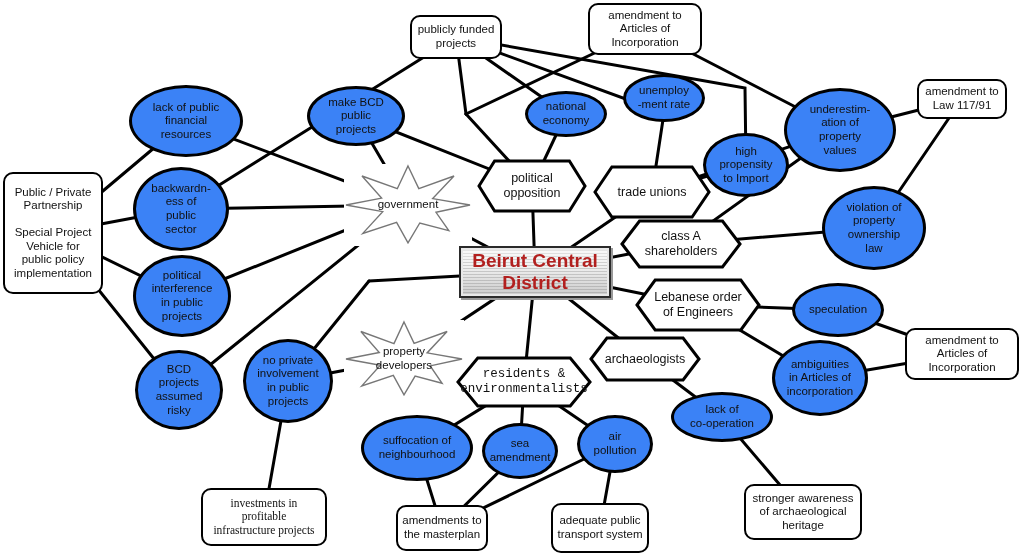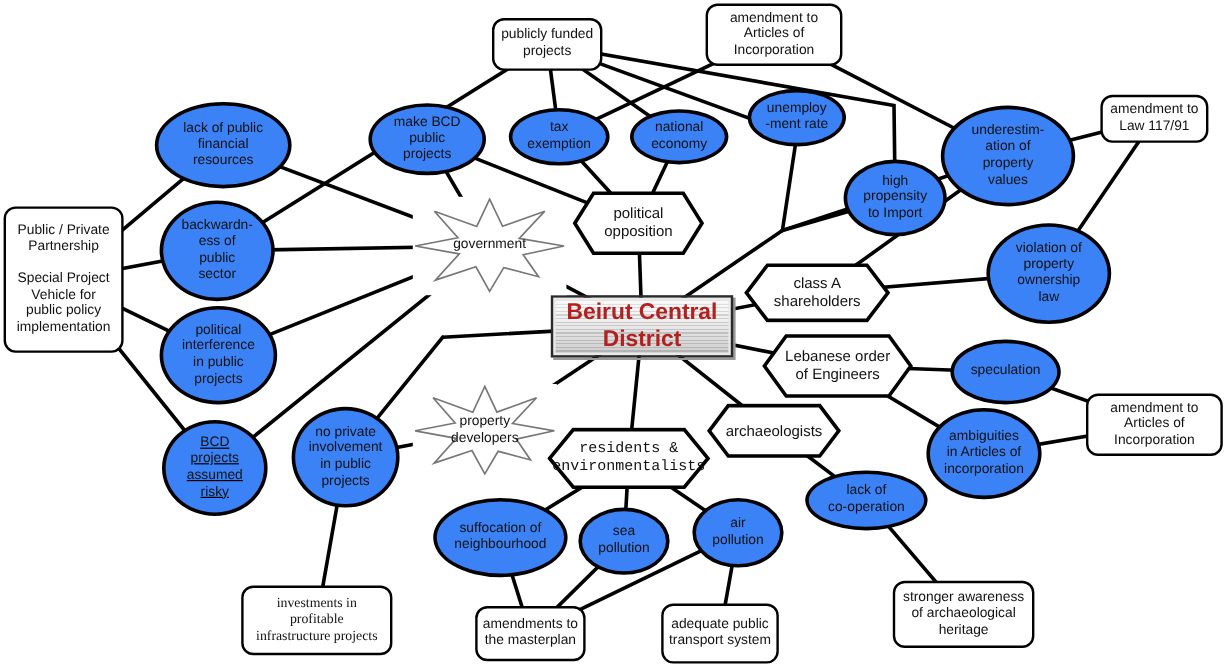--- a/index.html
+++ b/index.html
@@ -86,24 +86,20 @@
     <div class="node rect" style="left: 588px; top: 3px; width: 114px; height: 52px;">
       <span class="lbl">amendment to
 Articles of
 Incorporation</span>
     </div>
     <div class="node ellipse" style="left: 307px; top: 86px; width: 98px; height: 60px;">
       <span class="lbl">make BCD
 public
 projects</span>
     </div>
-    <div class="node ellipse" style="left: 424px; top: 90px; width: 84px; height: 48px;">
-      <span class="lbl">tax
-exemption</span>
-    </div>
     <div class="node ellipse" style="left: 525px; top: 91px; width: 82px; height: 46px;">
       <span class="lbl">national
 economy</span>
     </div>
     <div class="node ellipse" style="left: 623px; top: 74px; width: 82px; height: 48px;">
       <span class="lbl">unemploy
 -ment rate</span>
     </div>
     <div class="node ellipse" style="left: 784px; top: 88px; width: 112px; height: 84px;">
       <span class="lbl">underestim-
@@ -145,33 +141,39 @@
     </div>
     <div class="node rect" style="left: 3px; top: 172px; width: 100px; height: 122px;">
       <span class="lbl">Public / Private
 Partnership
 
 Special Project
 Vehicle for
 public policy
 implementation</span>
     </div>
-    <div class="node ellipse" style="left: 135px; top: 350px; width: 88px; height: 80px; text-decoration: underline;">
+    <div class="node ellipse" style="left: 135px; top: 350px; width: 88px; height: 80px;">
       <span class="lbl">BCD
 projects
 assumed
 risky</span>
     </div>
     <div class="node hex" style="left: 477px; top: 159px; width: 110px; height: 54px;">
       <svg width="110" height="54">
         <polygon points="2,27 17.6,2 92.4,2 108,27 92.4,52 17.6,52" fill="#ffffff" stroke="#000" stroke-width="3"></polygon>
       </svg>
       <span class="lbl">political
 opposition</span>
     </div>
+    <div class="node hex" style="left: 593px; top: 165px; width: 118px; height: 54px;">
+      <svg width="118" height="54">
+        <polygon points="2,27 18.88,2 99.12,2 116,27 99.12,52 18.88,52" fill="#ffffff" stroke="#000" stroke-width="3"></polygon>
+      </svg>
+      <span class="lbl">trade unions</span>
+    </div>
     <div class="node hex" style="left: 620px; top: 219px; width: 122px; height: 50px;">
       <svg width="122" height="50">
         <polygon points="2,25 19.52,2 102.48,2 120,25 102.48,48 19.52,48" fill="#ffffff" stroke="#000" stroke-width="3"></polygon>
       </svg>
       <span class="lbl">class A
 shareholders</span>
     </div>
     <div class="node hex" style="left: 635px; top: 278px; width: 126px; height: 54px;">
       <svg width="126" height="54">
         <polygon points="2,27 20.16,2 105.84,2 124,27 105.84,52 20.16,52" fill="#ffffff" stroke="#000" stroke-width="3"></polygon>
@@ -214,21 +216,21 @@
         <polygon points="2,23 17.92,2 94.08,2 110,23 94.08,44 17.92,44" fill="#ffffff" stroke="#000" stroke-width="3"></polygon>
       </svg>
       <span class="lbl">archaeologists</span>
     </div>
     <div class="node ellipse" style="left: 361px; top: 415px; width: 112px; height: 66px;">
       <span class="lbl">suffocation of
 neighbourhood</span>
     </div>
     <div class="node ellipse" style="left: 482px; top: 423px; width: 76px; height: 56px;">
       <span class="lbl">sea
-pollution</span>
+amendment</span>
     </div>
     <div class="node ellipse" style="left: 577px; top: 415px; width: 76px; height: 58px;">
       <span class="lbl">air
 pollution</span>
     </div>
     <div class="node ellipse" style="left: 671px; top: 392px; width: 102px; height: 50px;">
       <span class="lbl">lack of
 co-operation</span>
     </div>
     <div class="node ellipse" style="left: 792px; top: 283px; width: 92px; height: 54px;">

